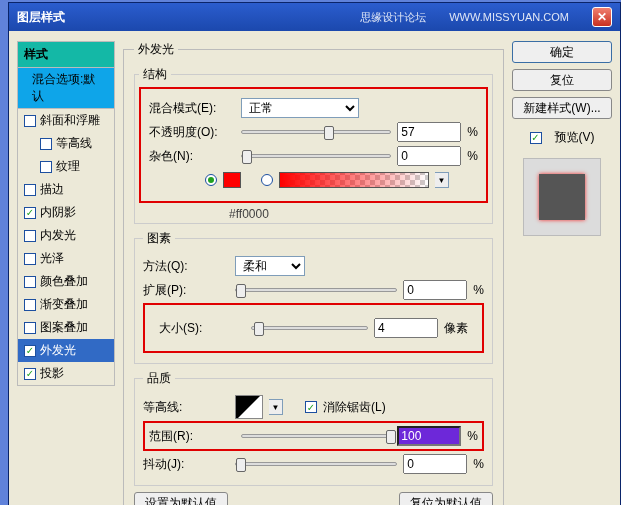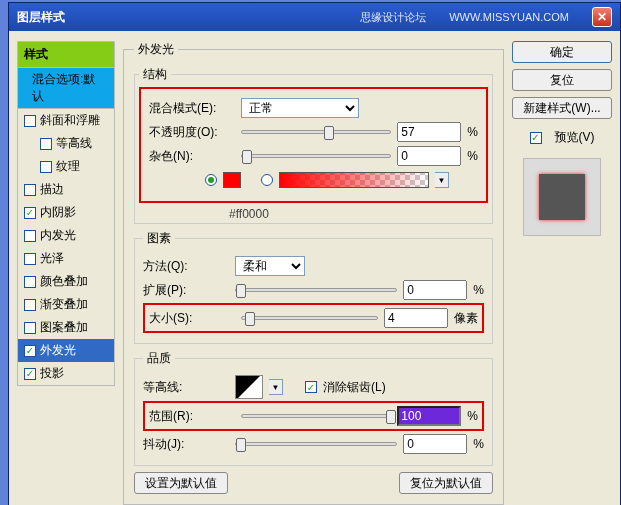--- a/index.html
+++ b/index.html
@@ -4,21 +4,21 @@
 <style>
 * { box-sizing: border-box; font-family: "Microsoft YaHei", SimSun, sans-serif; font-size: 12px; }
 body { margin: 0; background: #6082da; padding: 2px 2px 2px 8px; }
 .window { width: 613px; background: #ece9d8; border: 1px solid #0a246a; position: relative; }
 .titlebar { background: linear-gradient(#2b5dce,#1b48ad); color: #fff; height: 28px; display: flex; align-items: center; padding: 0 8px; font-size: 13px; font-weight: bold; }
 .title-right { margin-left: auto; display: flex; align-items: center; gap: 23px; }
 .watermark { font-size: 11px; font-weight: normal; opacity: .85; }
 .close-btn { width: 20px; height: 20px; background: linear-gradient(#f08070,#c83020); border: 1px solid #fff; border-radius: 3px; display: flex; align-items: center; justify-content: center; color: #fff; font-weight: bold; }
 .body { display: flex; padding: 10px 8px 14px 8px; gap: 8px; position: relative; }
 .sidebar { width: 98px; }
-.sidebar-header { background: #84cc16; border: 1px solid #bbb; padding: 4px 6px; font-weight: bold; }
+.sidebar-header { background: #14b8a6; border: 1px solid #bbb; padding: 4px 6px; font-weight: bold; }
 .sidebar-sub { background: #0ea5e9; border: 1px solid #bbb; border-top: none; padding: 3px 14px; }
 .style-list { border: 1px solid #bbb; border-top: none; }
 .style-item { display: flex; align-items: center; padding: 3px 4px 3px 6px; gap: 4px; }
 .style-item.selected { background: #316ac5; color: #fff; }
 .style-item.indent { padding-left: 22px; }
 .cb { width: 12px; height: 12px; border: 1px solid #1c4fa0; background: #fff; display: inline-flex; align-items: center; justify-content: center; font-size: 10px; color: #21a121; }
 .center { flex: 1; }
 fieldset { border: 1px solid #bbb; margin: 0 0 8px 0; padding: 8px 10px 10px 10px; }
 legend { padding: 0 4px; }
 .inner-fs { border: 1px solid #ccc; margin-bottom: 6px; padding: 6px 8px 8px 8px; }
@@ -166,21 +166,21 @@
           </div>
           <div class="row">
             <label class="lbl-w">扩展(P):</label>
             <div class="slider">
                 <div class="thumb" style="left:0%"></div>
               </div>
             <input class="num" value="0" style="">
             <span>%</span>
           </div>
           <div class="hl-red-row">
-            <div class="row" style="margin:0;">
+            <div class="row" style="margin:10px;">
               <label class="lbl-w">大小(S):</label>
               <div class="slider">
                   <div class="thumb" style="left:2%"></div>
                 </div>
               <input class="num" value="4" style="">
               <span>像素</span>
             </div>
           </div>
         </fieldset>
 

